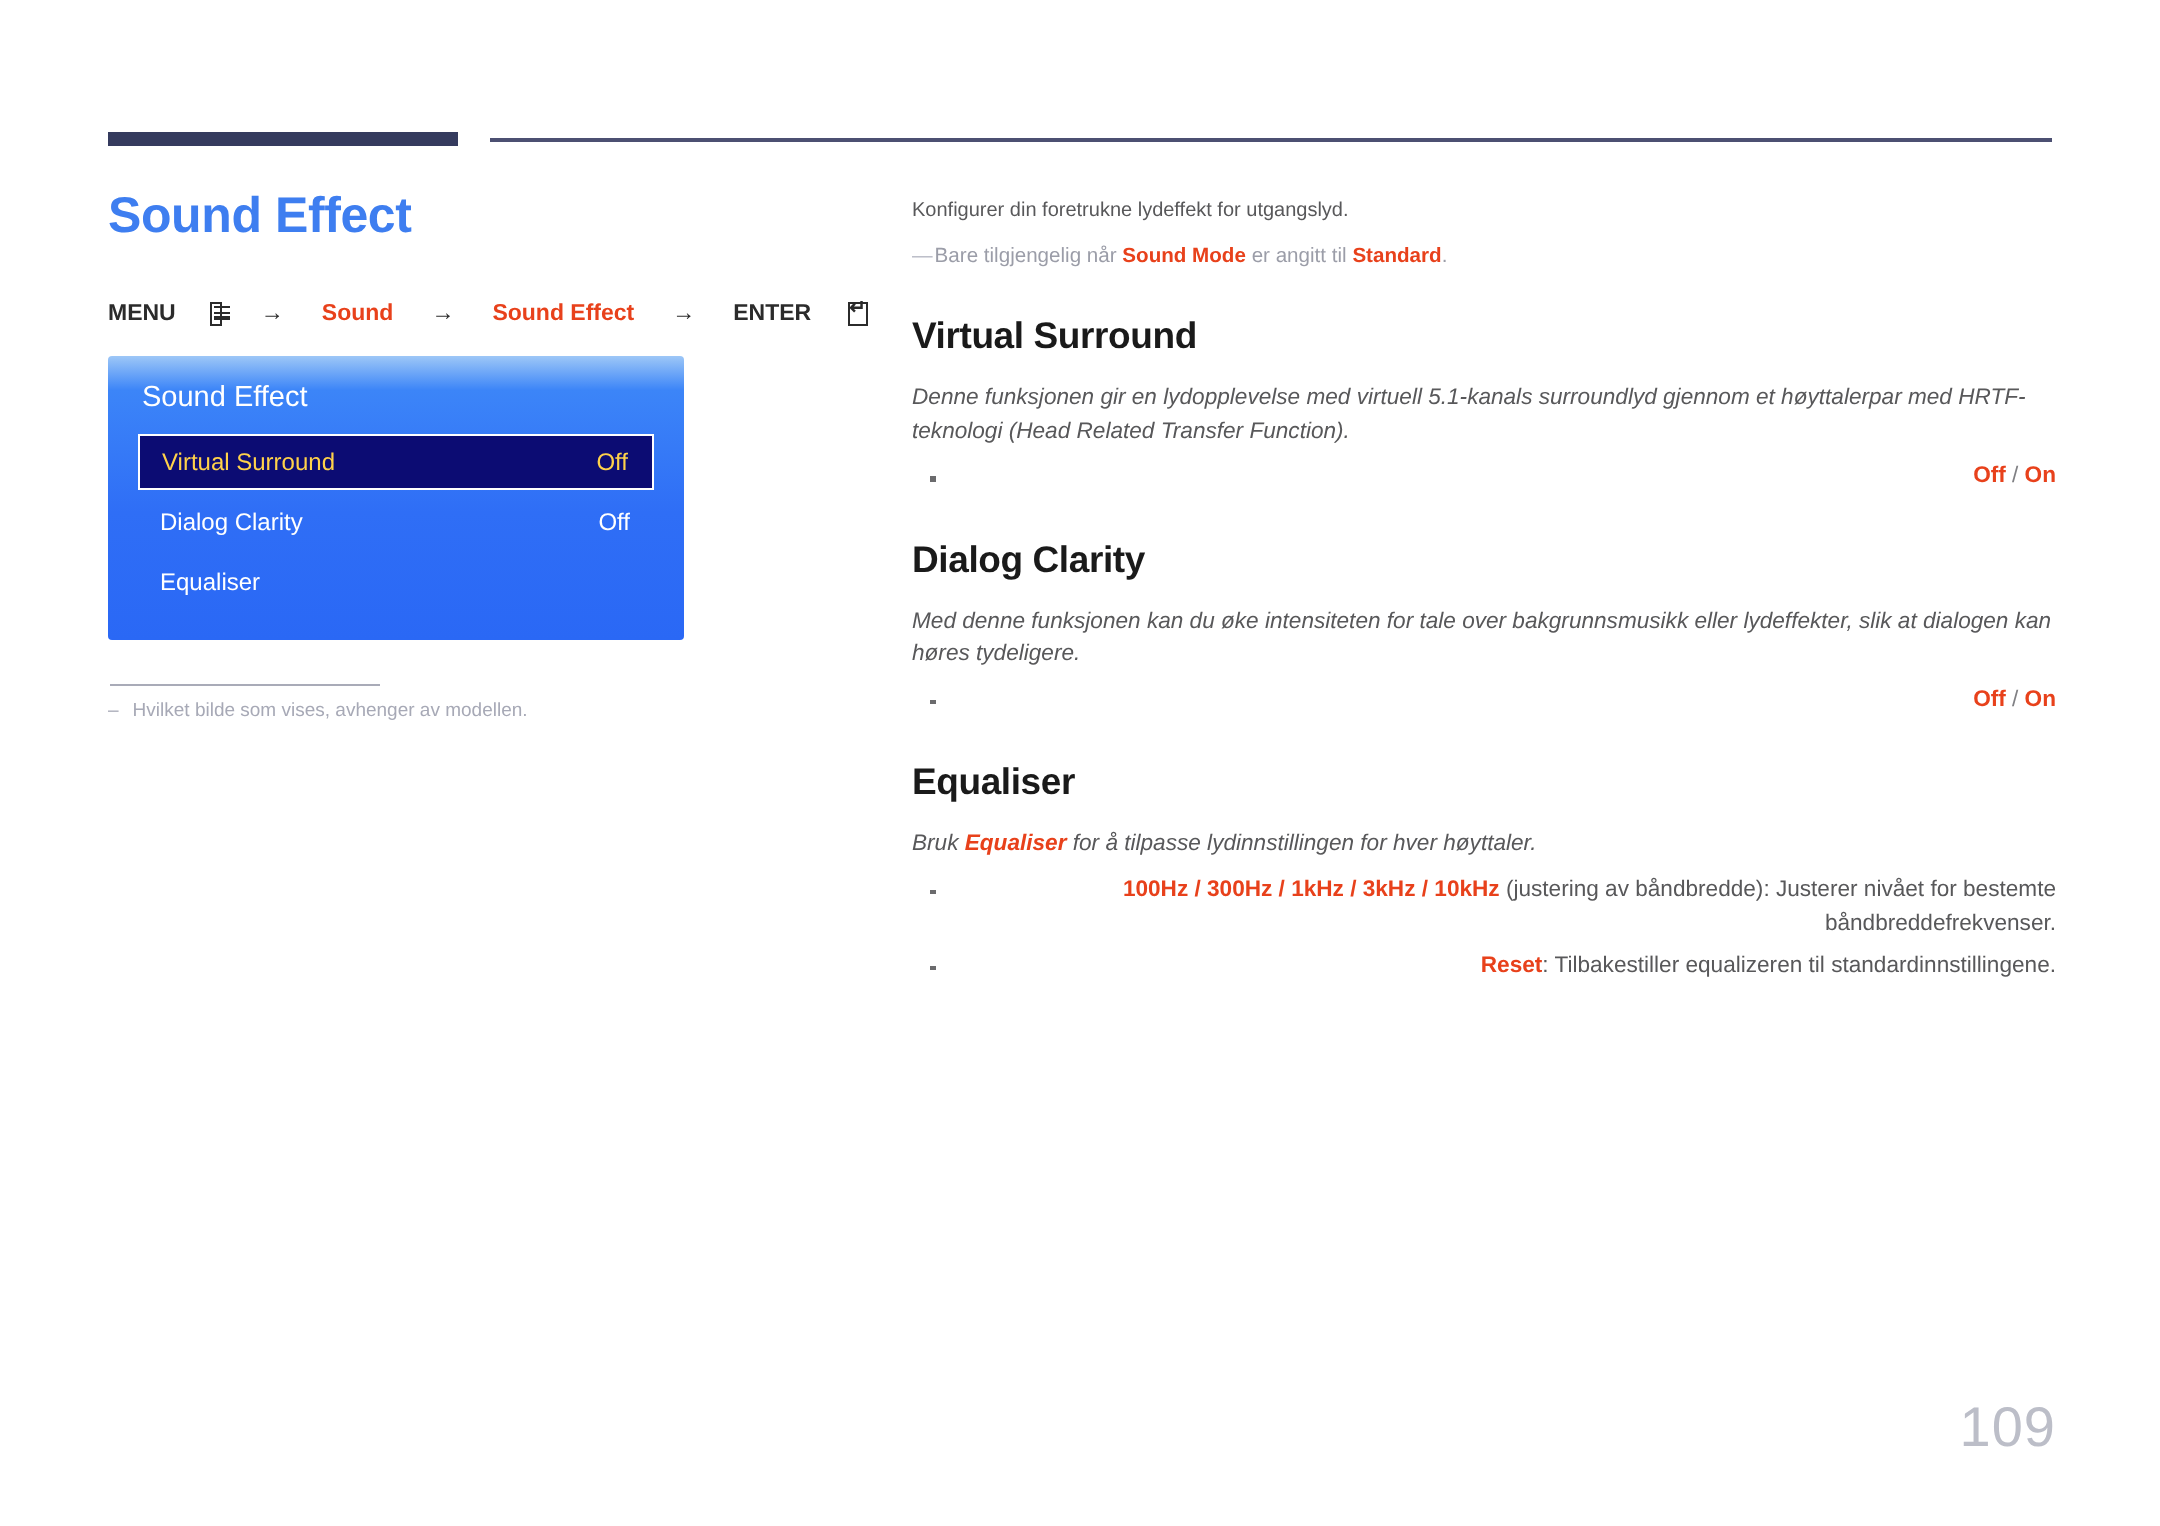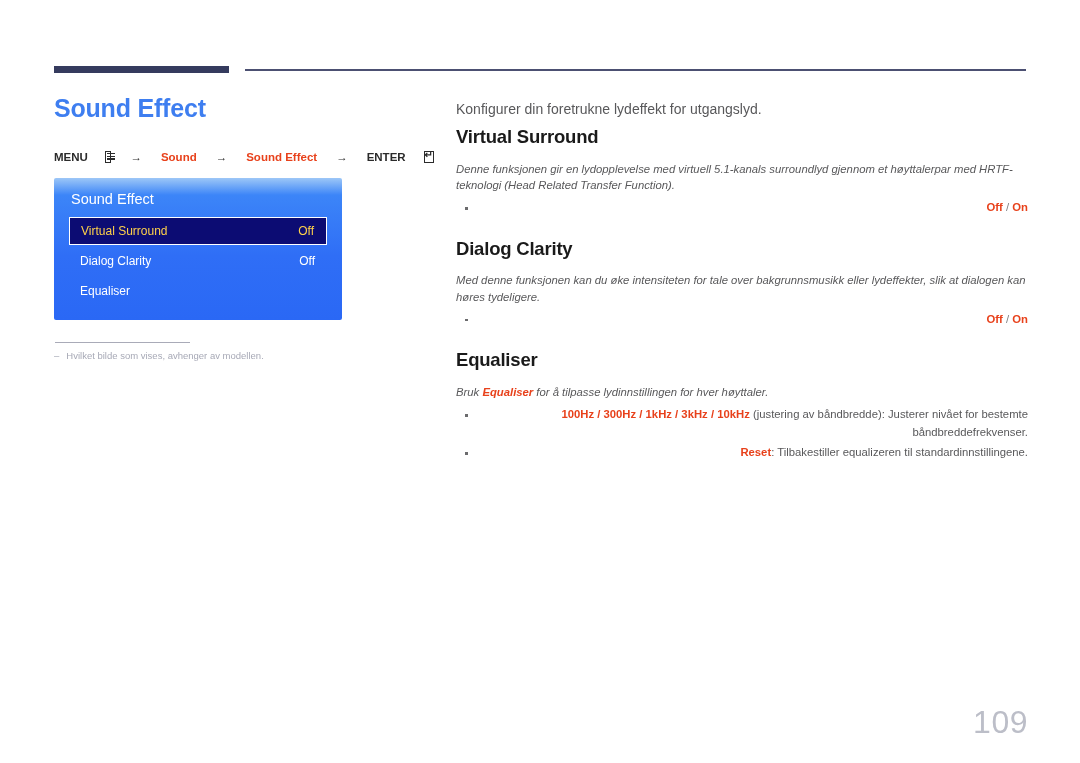--- a/index.html
+++ b/index.html
@@ -154,21 +154,21 @@
   .foot-note .dash { color: #a7a9b6; }
 
   
   .right-col {
     position: absolute;
     left: 456px;
     top: 99px;
     width: 572px;
   }
   .intro {
-    font-size: 14px;
+    font-size: 10px;
     color: #58585a;
     margin: 0 0 8px 0;
     line-height: 1.45;
   }
   .note-line {
     font-size: 10.3px;
     color: #9b9da8;
     margin: 0 0 22px 0;
     line-height: 1.4;
   }
@@ -219,22 +219,22 @@
     height: 2.5px;
     background: #6b6b6d;
   }
   ul.bullets li b { color: #e8411b; }
   ul.bullets li .sep { color: #808084; }
 
   
   .page-num {
     position: absolute;
     right: 52px;
-    bottom: 22px;
-    font-size: 32px;
+    bottom: 33px;
+    font-size: 28px;
     color: #bcbec8;
     letter-spacing: 0.5px;
   }
 </style>
 </head>
 <body>
 
 <div class="rule-thick"></div>
 <div class="rule-thin"></div>
 
@@ -281,20 +281,23 @@
   <div class="foot-note">
     <span class="dash">‒</span>
     <span>Hvilket bilde som vises, avhenger av modellen.</span>
   </div>
 </div>
 
 <div class="right-col">
 
   <p class="intro">Konfigurer din foretrukne lydeffekt for utgangslyd.</p>
 
+  <p class="note-line">
+    <span class="emdash">—</span><span>Bare tilgjengelig når </span><b>Sound Mode</b><span> er angitt til </span><b>Standard</b><span>.</span>
+  </p>
 
   <h2 class="sect">Virtual Surround</h2>
   <p class="body">Denne funksjonen gir en lydopplevelse med virtuell 5.1-kanals surroundlyd gjennom et høyttalerpar med HRTF-teknologi (Head Related Transfer Function).</p>
   <ul class="bullets">
     <li><b>Off</b><span class="sep"> / </span><b>On</b></li>
   </ul>
 
   <h2 class="sect">Dialog Clarity</h2>
   <p class="body">Med denne funksjonen kan du øke intensiteten for tale over bakgrunnsmusikk eller lydeffekter, slik at dialogen kan høres tydeligere.</p>
   <ul class="bullets">

